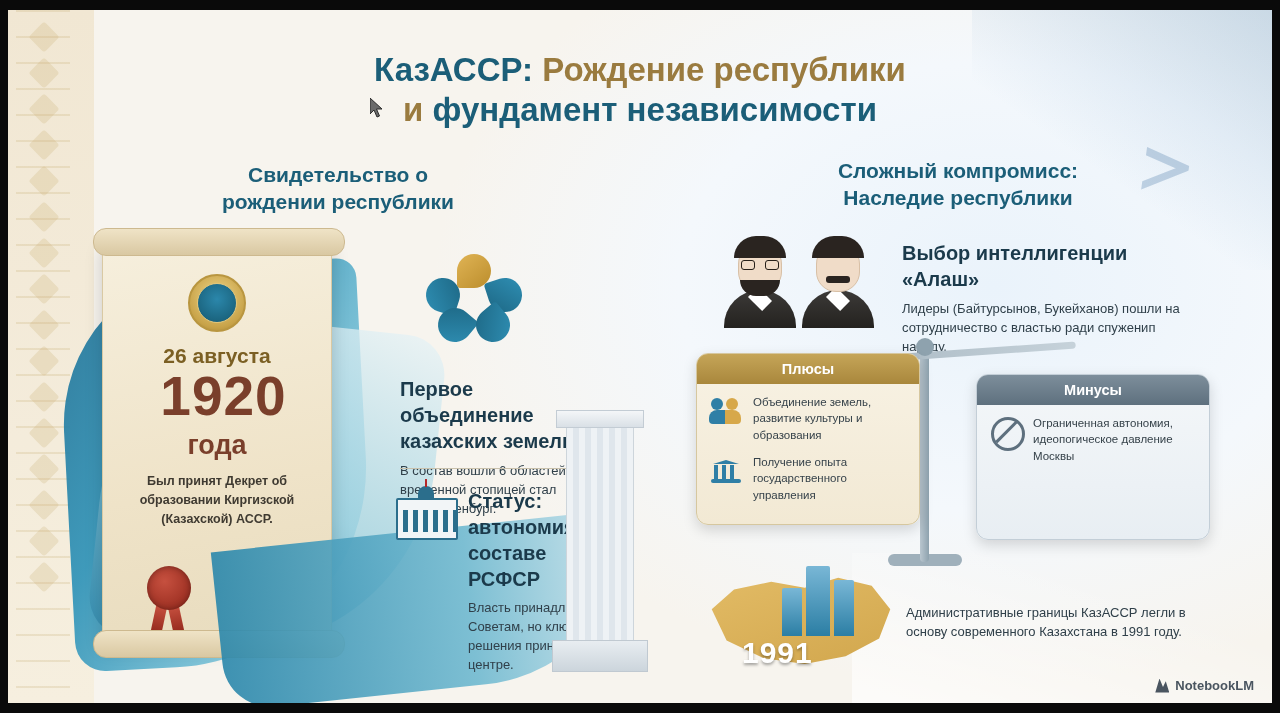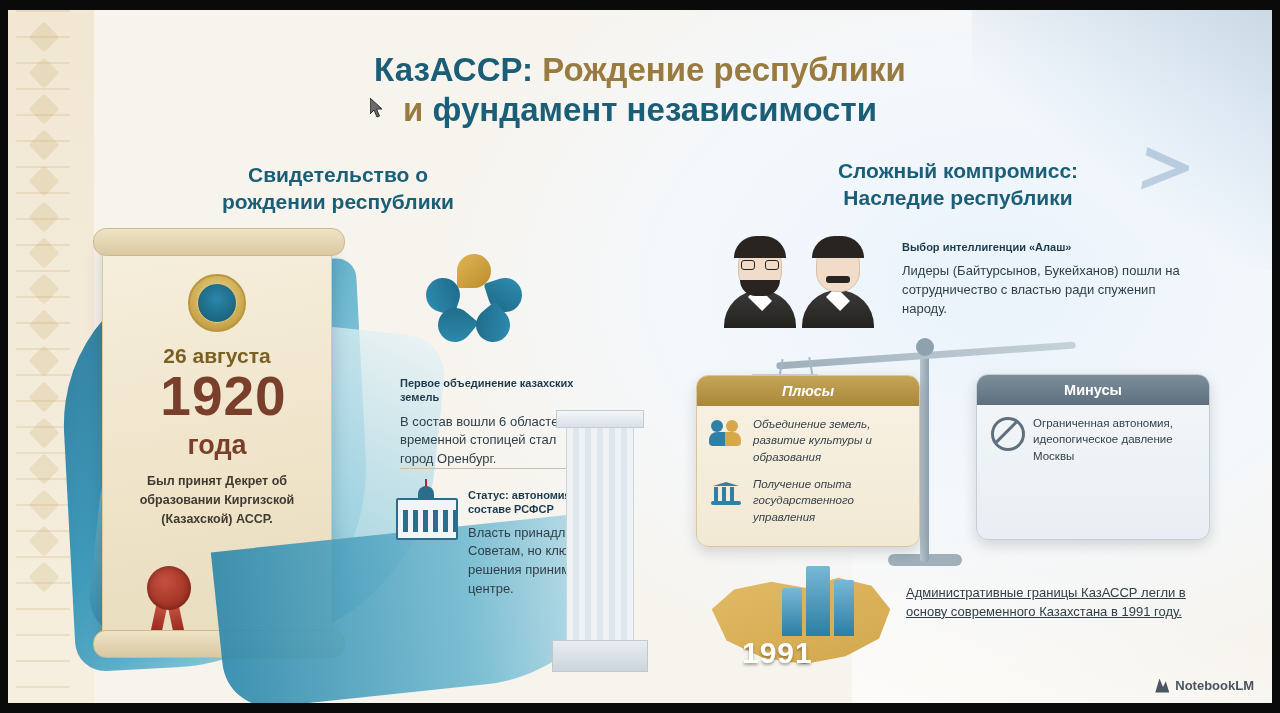--- a/index.html
+++ b/index.html
@@ -171,21 +171,21 @@
     position: absolute; width: 34px; height: 34px; border-radius: 50% 50% 50% 10%;
     background: linear-gradient(140deg,#2f8fb4,#1d6784);
   }
   .petal.y { background: linear-gradient(140deg,#e0b455,#bb8d2c); }
   .petal.p1 { left: 31px; top: 0; transform: rotate(0deg); }
   .petal.p2 { left: 0;  top: 24px; transform: rotate(-72deg); }
   .petal.p3 { left: 62px; top: 24px; transform: rotate(72deg); }
   .petal.p4 { left: 12px; top: 54px; transform: rotate(-140deg); }
   .petal.p5 { left: 50px; top: 54px; transform: rotate(140deg); }
 
-  .h3 { font-size: 11px; font-weight: bold; color: #1b3a4b; line-height: 1.3; }
+  .h3 { font-size: 20px; font-weight: bold; color: #1b3a4b; line-height: 1.3; }
   .p  { font-size: 13px; color: #30404a; line-height: 1.45; }
 
   #b-union { left: 392px; top: 366px; width: 190px; }
   #b-union .p { margin-top: 8px; }
   .divider { position: absolute; left: 392px; top: 458px; width: 180px; height: 1px; background: #c9c1ac; }
 
   .gov-building {
     position: absolute; left: 388px; top: 476px; width: 62px; height: 54px;
   }
   .gb-dome { position: absolute; left: 22px; top: 0; width: 16px; height: 12px;
@@ -240,22 +240,22 @@
   .scales .pan.right { right: 50px; top: 62px; }
   .scales .str { position: absolute; width: 1.5px; background: #a9b8c2; }
   .scales .str.l1 { left: 82px; top: 27px; height: 18px; transform: rotate(10deg); }
   .scales .str.l2 { left: 112px; top: 25px; height: 20px; transform: rotate(-10deg); }
   .scales .str.r1 { right: 78px; top: 44px; height: 22px; transform: rotate(10deg); }
   .scales .str.r2 { right: 108px; top: 42px; height: 24px; transform: rotate(-10deg); }
 
   .card { position: absolute; border-radius: 12px; overflow: hidden; box-shadow: 0 5px 14px rgba(0,0,0,.15); }
   .card .hd { text-align: center; font-size: 14.5px; font-weight: bold; color: #fff; padding: 7px 0; }
   .card .bd { padding: 10px 12px; }
-  #card-plus { left: 688px; top: 365px; width: 224px; height: 172px;
-    background: linear-gradient(180deg,#f8f2e4,#f2e9d4); border: 1px solid #d6c79f; font-style: italic; }
+  #card-plus { left: 688px; top: 343px; width: 224px; height: 172px;
+    background: linear-gradient(180deg,#f8f2e4,#f2e9d4); border: 1px solid #d6c79f; }
   #card-plus .hd { background: linear-gradient(180deg,#c5a558,#a9873c); }
   #card-minus { left: 968px; top: 364px; width: 234px; height: 166px;
     background: linear-gradient(180deg,#f4f7f9,#e8eef3); border: 1px solid #c3ced7; }
   #card-minus .hd { background: linear-gradient(180deg,#7d8e9b,#5e707e); }
 
   .row { display: flex; gap: 10px; align-items: flex-start; margin-bottom: 11px; }
   .row .txt { font-size: 11.5px; color: #36424a; line-height: 1.42; }
   .ic { width: 34px; height: 32px; flex: 0 0 34px; position: relative; }
   .ic-people:before { content:""; position:absolute; left:2px; top:4px; width:12px;height:12px;border-radius:50%;background:#2f7fa6; }
   .ic-people:after { content:""; position:absolute; left:17px; top:4px; width:12px;height:12px;border-radius:50%;background:#d7a84a; }
@@ -281,21 +281,21 @@
   }
   .towers { position: absolute; left: 74px; top: 0; width: 78px; height: 74px; }
   .towers i { position: absolute; bottom: 0; background: linear-gradient(180deg,#79b7d6,#2b7ea4); border-radius: 2px 2px 0 0; }
   .towers i:nth-child(1){ left: 0;  width: 20px; height: 48px; }
   .towers i:nth-child(2){ left: 24px; width: 24px; height: 70px; }
   .towers i:nth-child(3){ left: 52px; width: 20px; height: 56px; }
   .y1991 { position: absolute; left: 34px; bottom: 4px; font-size: 30px; font-weight: bold; color: #fff;
     text-shadow: 0 2px 3px rgba(0,0,0,.35); letter-spacing: 1px; }
 
   #b-found { left: 898px; top: 570px; width: 300px; }
-  #b-found .p { margin-top: 4px; text-decoration: underline; }
+  #b-found .p { margin-top: 24px; }
 
   
   .footer-badge {
     position: absolute; right: 18px; bottom: 10px;
     display: flex; align-items: center; gap: 6px;
     font-size: 13px; color: #4a5560; font-weight: bold;
   }
   .footer-badge .nb-logo {
     width: 14px; height: 14px; background: #4a5560;
     clip-path: polygon(0 100%, 30% 0, 55% 60%, 75% 20%, 100% 100%);

